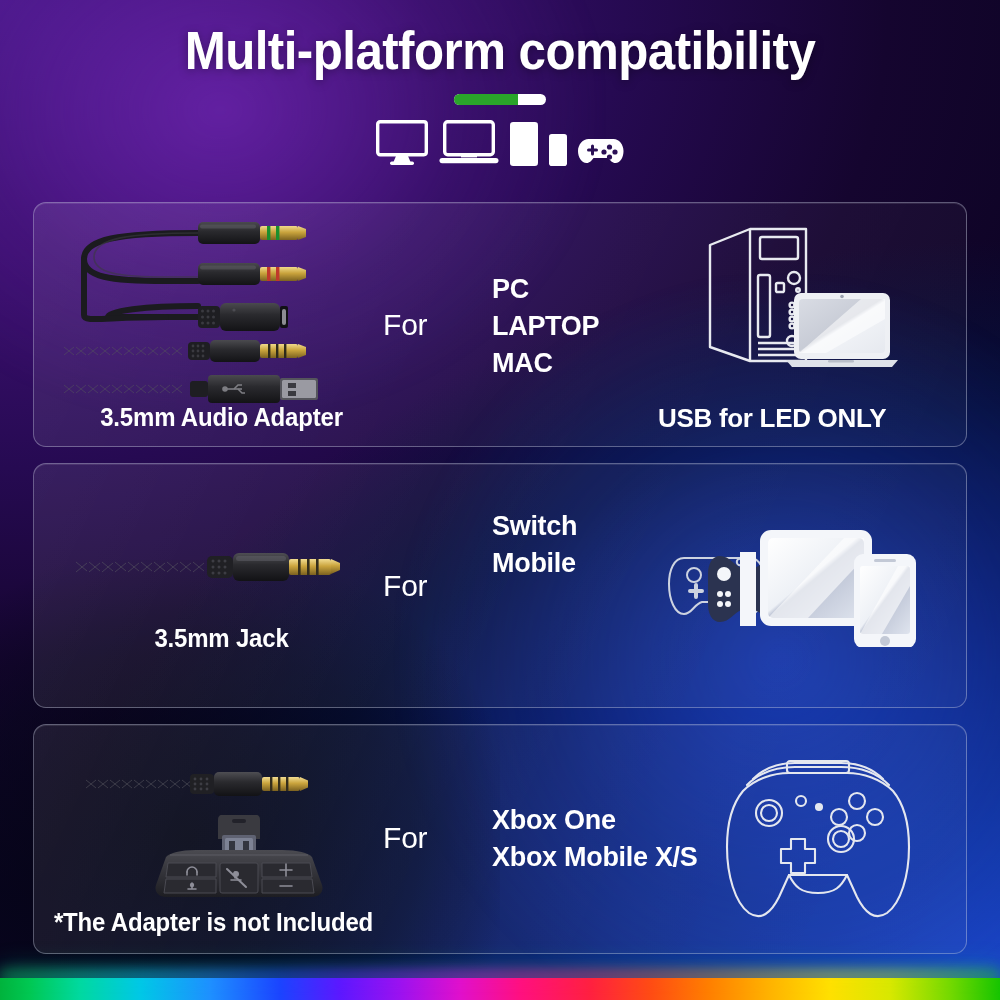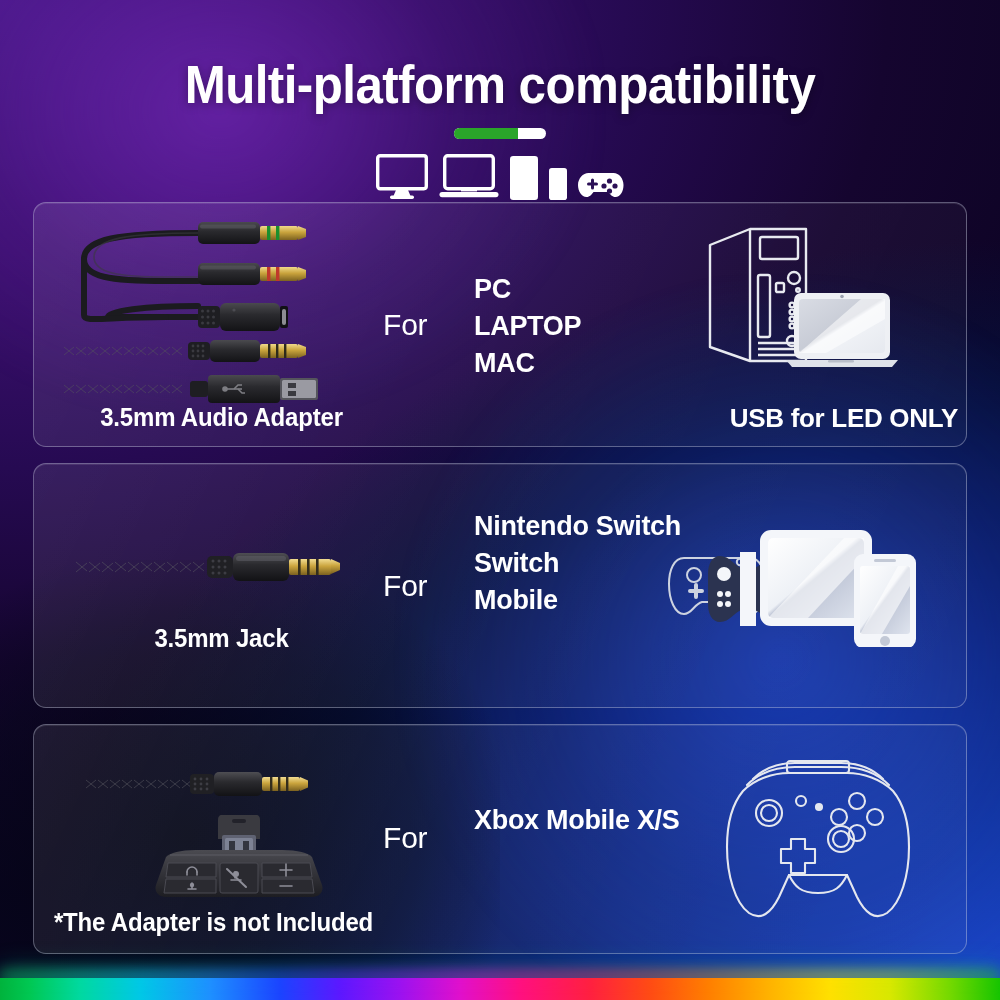--- a/index.html
+++ b/index.html
@@ -44,21 +44,21 @@
       #ff8000 71%, #ffb300 77%, #ffe000 83%, #d8e800 89%,
       #74d900 95%, #16c400 100%);
     box-shadow:0 -10px 26px rgba(0,220,140,.30), 0 -6px 18px rgba(80,60,255,.22);
   }
   #rgb-strip::after {
     content:""; position:absolute; left:0; right:0; top:-6px; height:8px;
     background:inherit; filter:blur(7px); opacity:.75;
   }
 
   
-  #header { position:absolute; left:0; right:0; top:0; text-align:center;margin-top:34px; }
+  #header { position:absolute; left:0; right:0; top:0; text-align:center; }
   #page-title {
     margin-top:22px;
     font-size:53px;
     font-weight:700;
     letter-spacing:-.6px;
     color:#ffffff;
     transform:scaleX(.93);
     text-shadow:0 2px 10px rgba(0,0,0,.35);
     line-height:1.1;
   }
@@ -105,26 +105,26 @@
   
   .for-label {
     position:absolute; left:349px;
     color:#ffffff; font-size:30px; font-weight:400; letter-spacing:-.2px;
   }
   .spec-list {
     position:absolute; left:440px;
     color:#ffffff; font-size:27px; font-weight:700; letter-spacing:-.3px;
     line-height:1.37;
   }
-  .spec-list div { white-space:nowrap; }
+  .spec-list div { white-space:nowrap;margin-left:18px; }
 
   
   .illus-block { position:absolute; right:8px; top:0; height:100%; }
   .illus-caption {
-    position:absolute; width:100%; text-align:right; bottom:12px;
+    position:absolute; width:100%; text-align:left; bottom:12px;
     color:#ffffff; font-size:26px; font-weight:700; letter-spacing:-.3px;
   }
 
   
   .art { position:absolute; }
 </style>
 </head>
 <body>
 
 <div id="bg-base"></div>
@@ -386,21 +386,20 @@
           <rect x="243" y="17" width="2.6" height="16"></rect>
           <rect x="252" y="17" width="2.6" height="16"></rect>
         </g>
         <path d="M267 17 l9 4 v7 l-9 4 z" fill="url(#goldG2)"></path>
       </svg>
       <div class="product-caption" id="p2-caption">3.5mm Jack</div>
     </div>
 
     <div class="for-label" style="top:105px;">For</div>
     <div class="spec-list" style="top:44px;">
-      <div>Nintendo Switch</div>
       <div>Switch</div>
       <div>Mobile</div>
     </div>
 
     <div class="illus-block" style="width:310px;">
       <svg style="position:absolute; left:20px; top:48px;" width="290" height="135" viewBox="0 0 290 135">
         <defs>
           <linearGradient id="scrG" x1="0" y1="0" x2="1" y2="1">
             <stop offset="0%" stop-color="#ffffff"></stop>
               <stop offset="46%" stop-color="#eef1f6"></stop>
@@ -550,20 +549,21 @@
 
           <path d="M136 73 h12"></path>
         </g>
       </svg>
 
       <div class="product-caption" id="p3-caption">*The Adapter is not Included</div>
     </div>
 
     <div class="for-label" style="top:96px;">For</div>
     <div class="spec-list" style="top:77px;">
+      <div>Xbox One</div>
       <div>Xbox Mobile X/S</div>
     </div>
 
     <div class="illus-block" style="width:280px;">
       <svg style="position:absolute; left:45px; top:32px;" width="190" height="165" viewBox="0 0 190 165">
         <g fill="none" stroke="#e4e7ef" stroke-width="2.1" stroke-linejoin="round" stroke-linecap="round">
 
           <path d="M30 22 C 42 10 58 6 72 6 L 118 6 C 132 6 148 10 160 22"></path>
           <path d="M24 28 C 38 14 56 10 72 10 L 118 10 C 134 10 152 14 166 28"></path>
           <rect x="64" y="4" width="62" height="12" rx="3"></rect>

